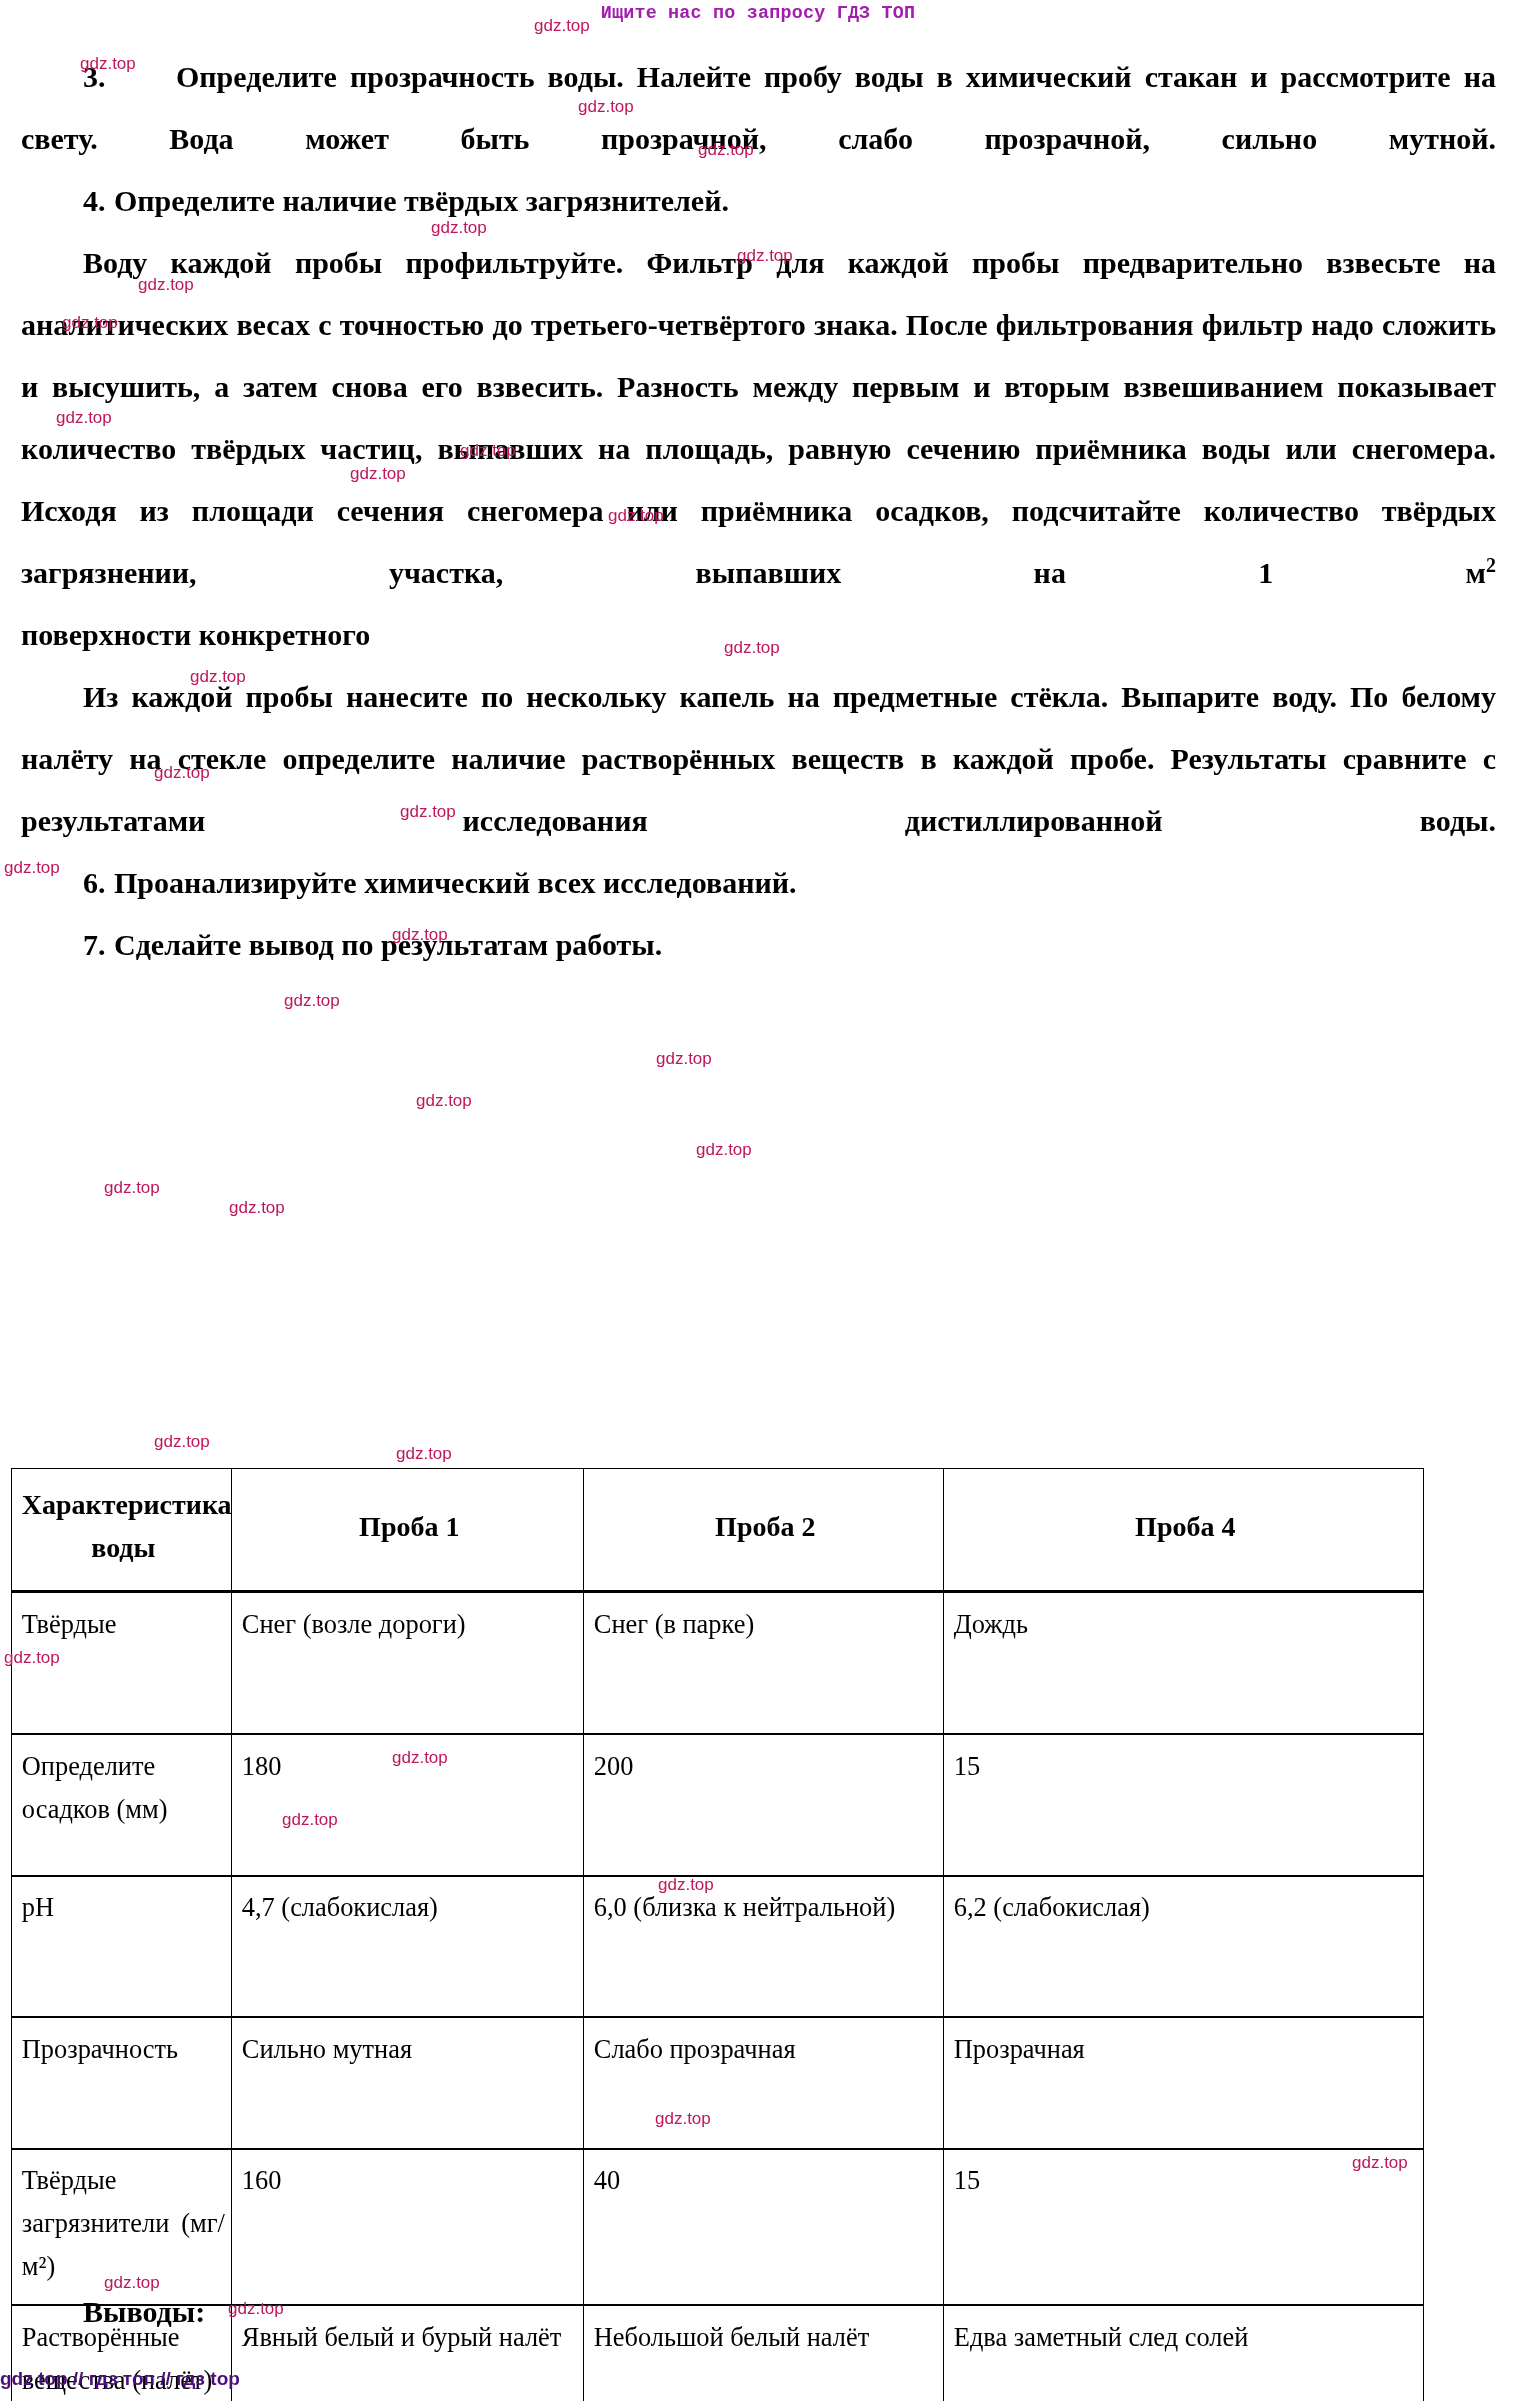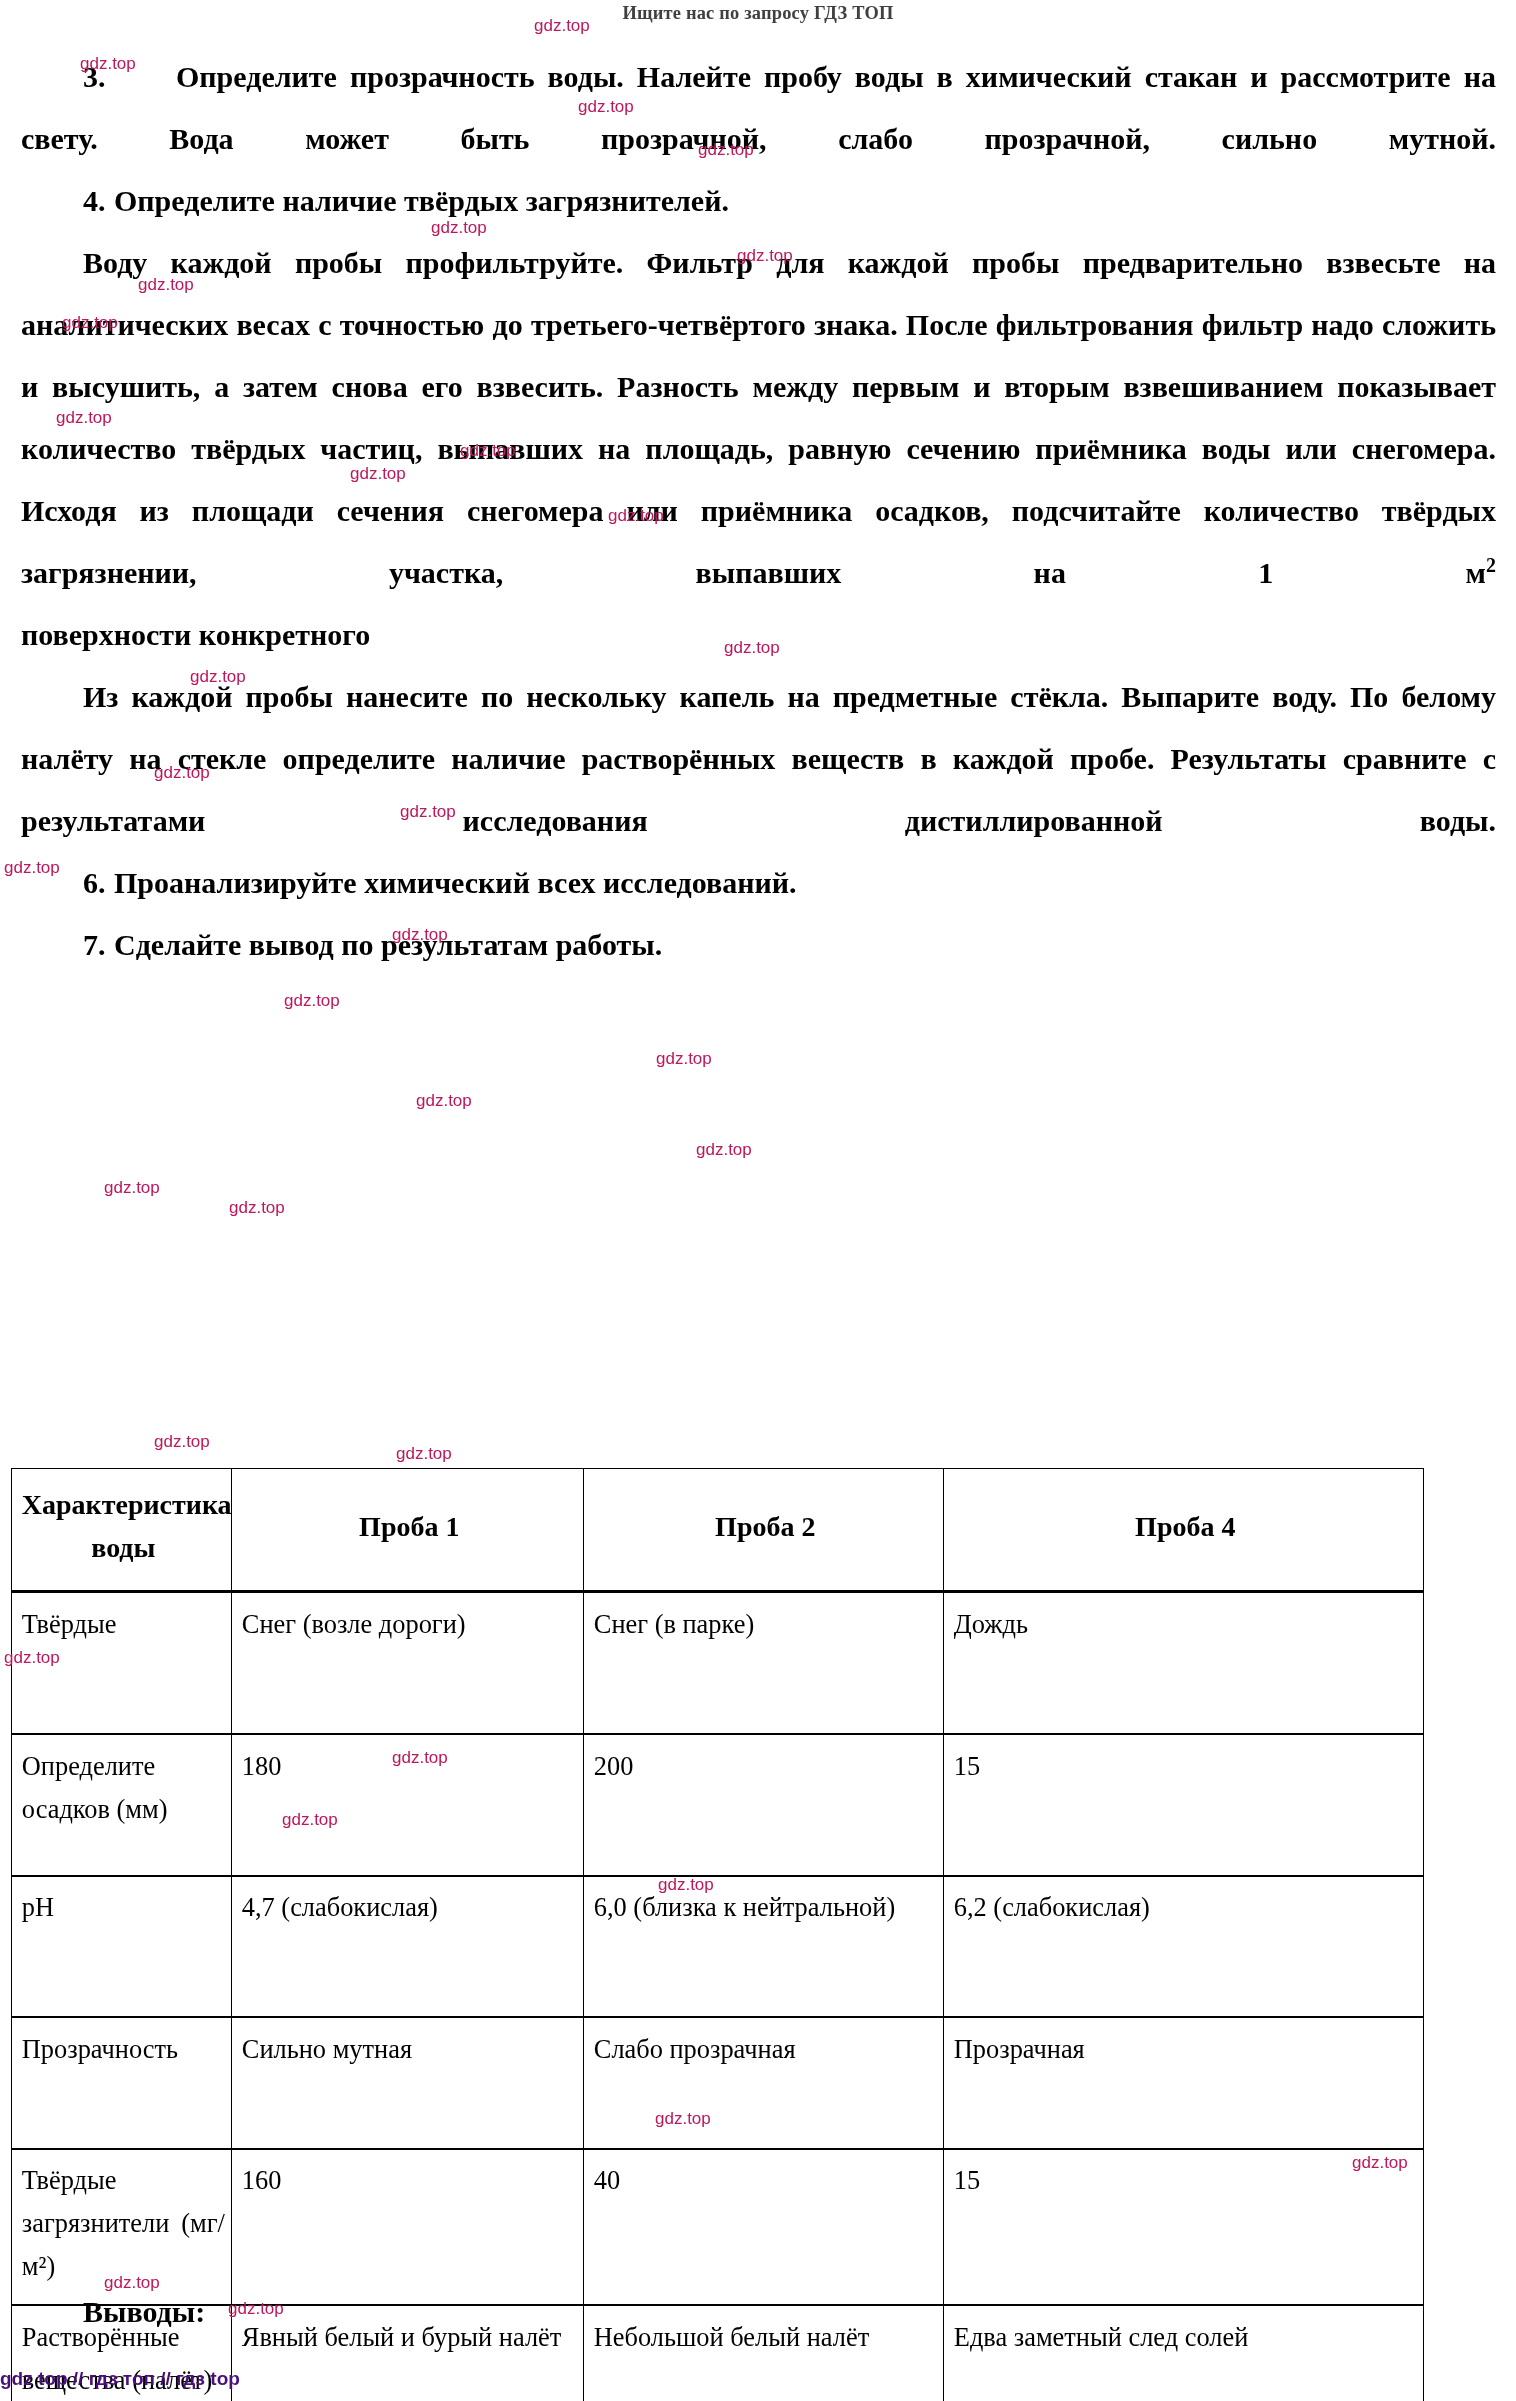--- a/index.html
+++ b/index.html
@@ -17,24 +17,24 @@
     color: #000000;
   }
 
   
   .promo {
     position: absolute;
     top: 3.2px;
     left: 0;
     width: 100%;
     text-align: center;
-    font-family: Liberation Serif, serif;
+    font-family: Liberation Mono, monospace;
     font-size: 18.4px;
     font-weight: 700;
-    color: #404040;
+    color: #a21caf;
     letter-spacing: 0.2px;
   }
 
   
   .content {
     position: absolute;
     left: 21px;
     top: 46px;
     width: 1475px;
   }

